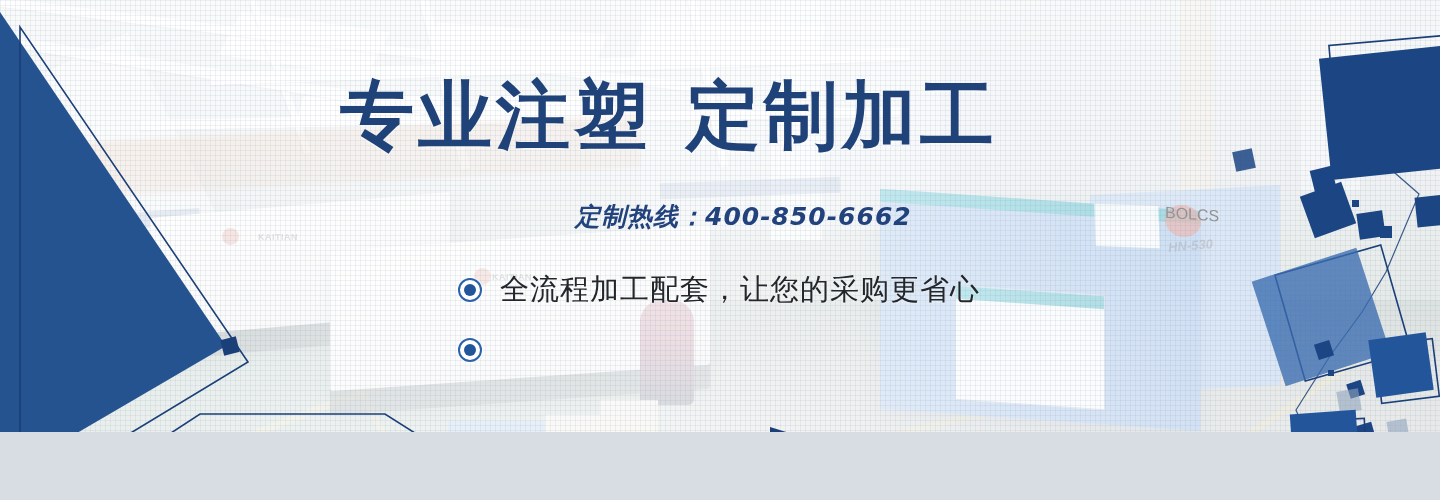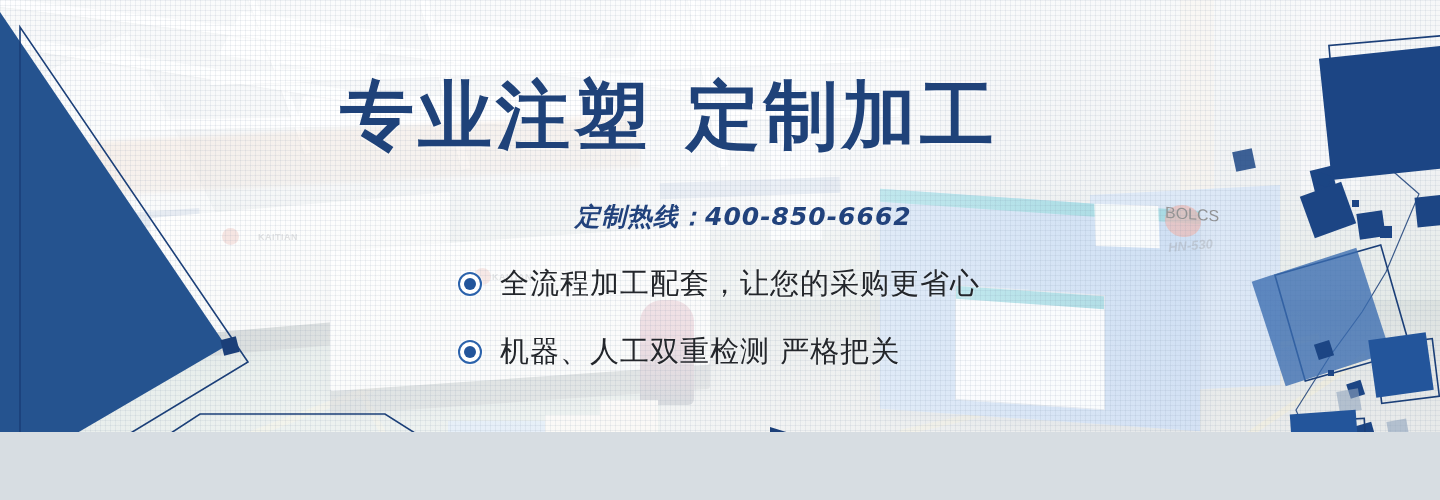--- a/index.html
+++ b/index.html
@@ -201,21 +201,21 @@
     white-space:nowrap;
   }
   .headline .gap { display:inline-block; width:34px; }
   .subline {
     position:absolute; left:575px; top:200px;
     font-size:25px; font-weight:bold; font-style:italic;
     color:#21427c; letter-spacing:1px;
     font-family:"DejaVu Sans","Liberation Sans",sans-serif;
     white-space:nowrap;
   }
-  .bullets { position:absolute; left:458px; top:264px; }
+  .bullets { position:absolute; left:458px; top:270px; }
   .bullet {
     display:flex; align-items:center; gap:18px;
     margin-bottom:28px;
   }
   .radio-icon {
     flex:0 0 auto; width:24px; height:24px; border-radius:50%;
     border:2.5px solid #2b62ab; background:#ffffff;
     display:flex; align-items:center; justify-content:center;
     box-shadow:0 0 0 1px rgba(255,255,255,.5);
   }
@@ -364,18 +364,17 @@
       <div class="bullet">
         <span class="radio-icon">
             <i></i>
           </span>
         <span class="bullet-text">全流程加工配套，让您的采购更省心</span>
       </div>
       <div class="bullet">
         <span class="radio-icon">
             <i></i>
           </span>
-        <span class="bullet-text">机器、人工双重检测 严格把关</span>
       </div>
     </div>
 
   </div>
 </div>
 
 </body></html>

